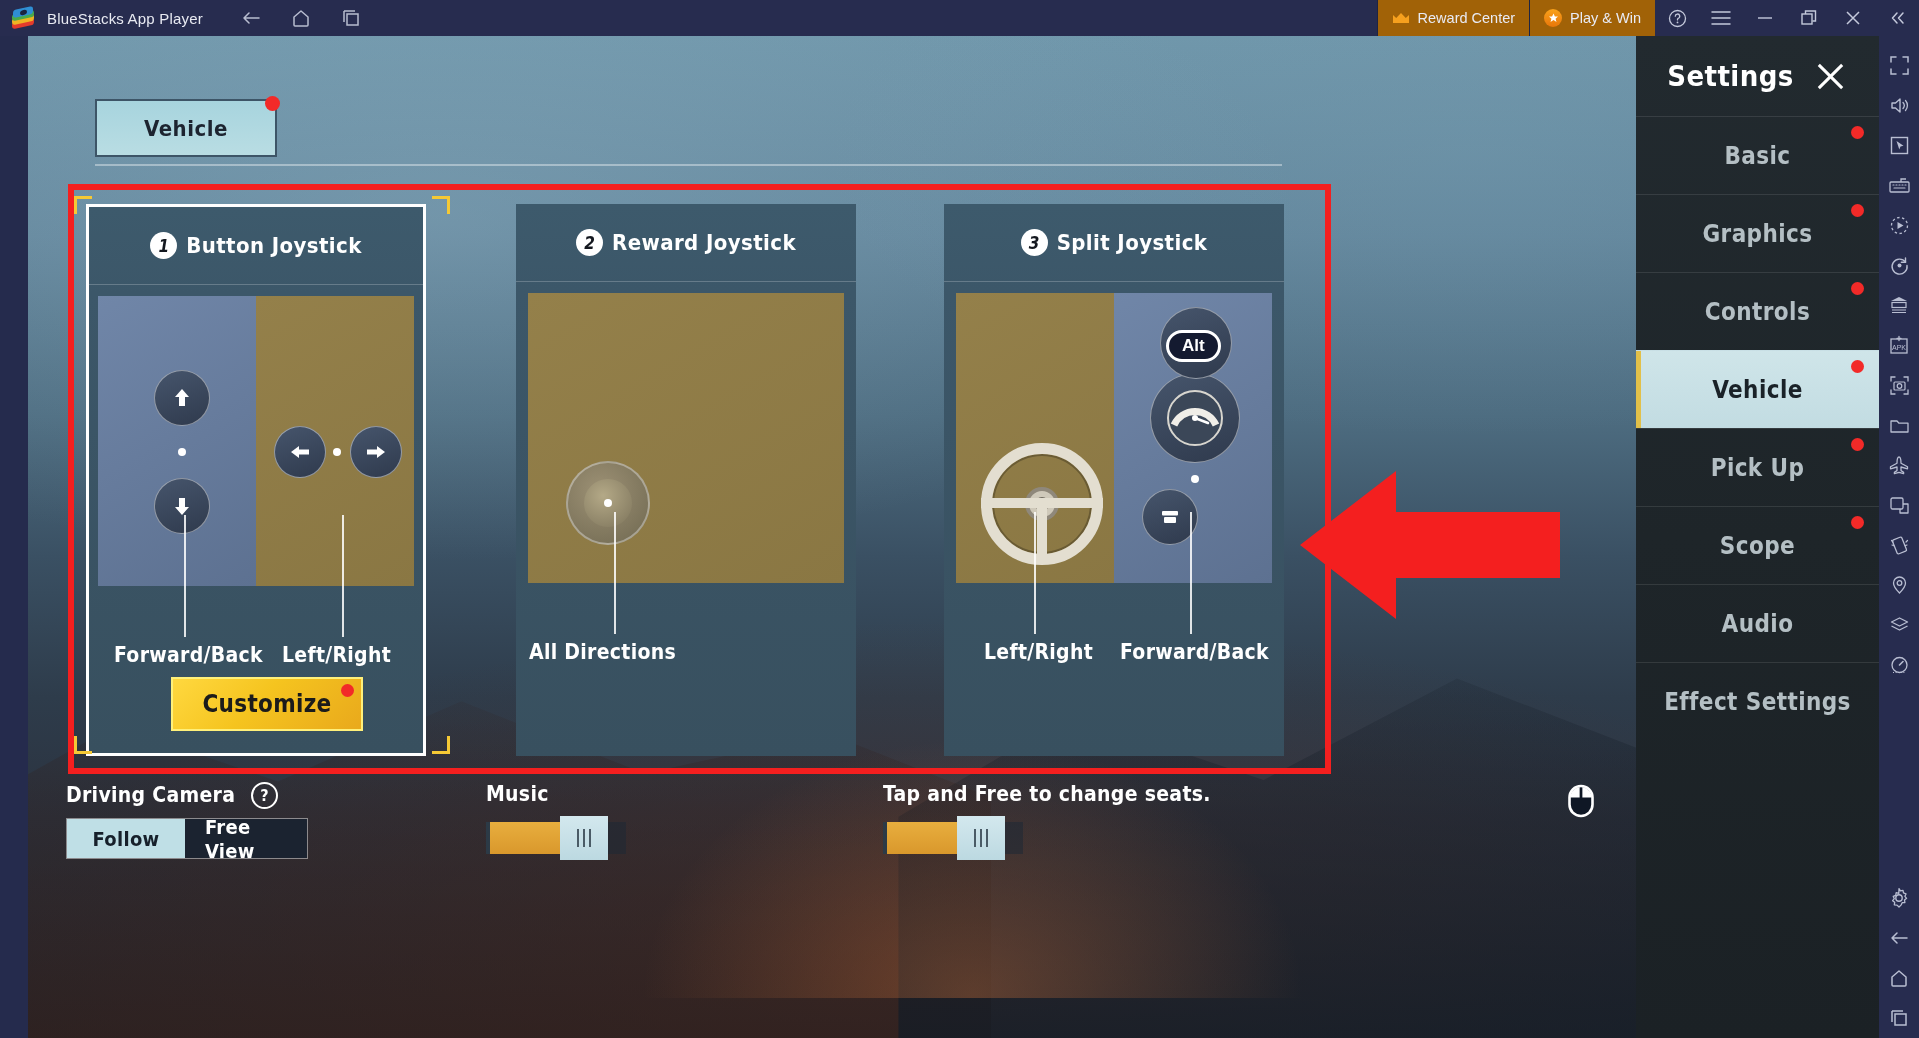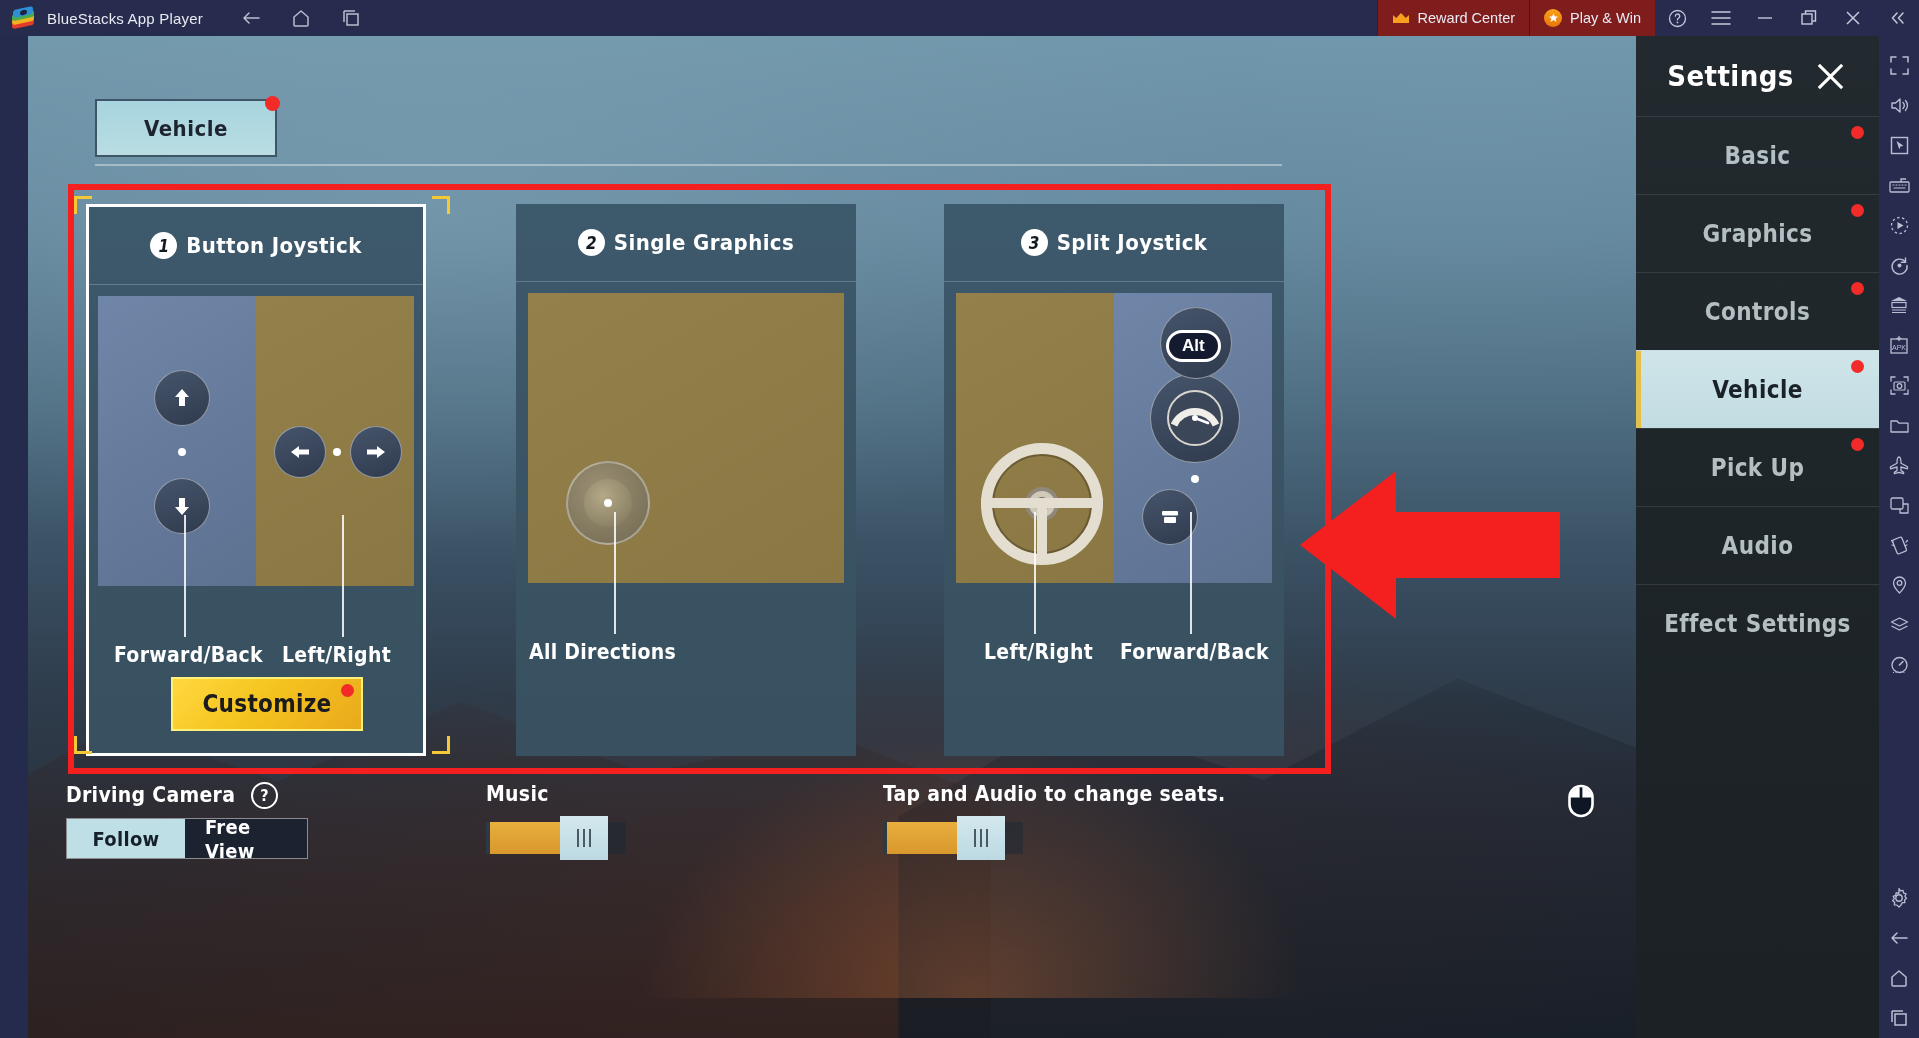--- a/index.html
+++ b/index.html
@@ -16,21 +16,21 @@
   .bs-logo i:nth-child(3){ background:#4aab4a; width:22px;height:7px; top:5px;}
   .bs-logo i:nth-child(4){ background:#2f8fd4; width:20px;height:8px; top:1px; left:1px;}
   .bs-logo i:nth-child(5){ background:#1b2440; width:7px;height:5px; top:3px; left:8px; border-radius:50%;}
   .app-title{ color:#e8eaf2; font-size:15px; margin-left:13px; letter-spacing:.2px;
               white-space:nowrap;}
   .tb-navgroup{ display:flex; align-items:center; gap:30px; margin-left:38px; }
   .tb-ico{ color:#b8bdd0; display:flex; align-items:center; justify-content:center;
            cursor:default; }
   .tb-right{ margin-left:auto; display:flex; align-items:center; height:36px; }
   .pill{ display:flex;align-items:center;gap:8px;height:36px;padding:7px 14px;
-         background:#7f1d1d; color:#e9ebf5; font-size:14.5px; white-space:nowrap;
+         background:#a16207; color:#e9ebf5; font-size:14.5px; white-space:nowrap;
          border-left:1px solid #1f2442;}
   .crown{ width:18px;height:13px;position:relative; }
   .crown svg{display:block}
   .star-badge{ width:18px;height:18px;border-radius:50%;
                background:linear-gradient(#f9a21b,#e8760a); display:flex;
                align-items:center;justify-content:center; }
   .win-btns{ display:flex; align-items:center; }
   .win-btn{ width:44px;height:36px;display:flex;align-items:center;justify-content:center;
             color:#c4c9db; }
 
@@ -460,21 +460,21 @@
 
       <div class="customize">
         <span>Customize</span>
         <i class="cz-dot"></i>
       </div>
     </div>
 
     <div class="card card2">
       <div class="card-hd">
         <div class="num">2</div>
-        <div class="card-title">Single Graphics</div>
+        <div class="card-title">Reward Joystick</div>
       </div>
       <div class="preview">
         <div class="pv-full"></div>
         <div class="rnd" style="left:38px;top:168px;width:84px;height:84px;background:radial-gradient(circle at 40% 35%,#9d9175,#6f6850);border:2px solid rgba(255,255,255,.35);">
           <div style="width:48px;height:48px;border-radius:50%;background:radial-gradient(circle at 40% 35%,#b4a987,#7d745b);"></div>
         </div>
         <i class="stem-dot" style="left:76px;top:206px;"></i>
       </div>
       <i class="stem" style="left:98px;top:308px;height:122px;"></i>
       <div class="lbl" style="left:13px;top:436px;">All Directions</div>
@@ -541,21 +541,21 @@
     <div class="slider" style="left:458px;top:44px;">
       <div class="sl-track"></div>
       <div class="sl-fill" style="width:74px"></div>
       <div class="sl-knob" style="left:74px">
           <i></i>
           <i></i>
           <i></i>
         </div>
     </div>
 
-    <div class="b-label" style="left:855px;top:10px;">Tap and Audio to change seats.</div>
+    <div class="b-label" style="left:855px;top:10px;">Tap and Free to change seats.</div>
     <div class="slider" style="left:855px;top:44px;">
       <div class="sl-track"></div>
       <div class="sl-fill" style="width:74px"></div>
       <div class="sl-knob" style="left:74px">
           <i></i>
           <i></i>
           <i></i>
         </div>
     </div>
   </div>
@@ -595,18 +595,22 @@
   </div>
   <div class="s-item active">
     <span>Vehicle</span>
     <i class="s-dot"></i>
   </div>
   <div class="s-item">
     <span>Pick Up</span>
     <i class="s-dot"></i>
   </div>
   <div class="s-item">
+    <span>Scope</span>
+    <i class="s-dot"></i>
+  </div>
+  <div class="s-item">
     <span>Audio</span>
   </div>
   <div class="s-item">
     <span>Effect Settings</span>
   </div>
 </div>
 
 </body></html>

